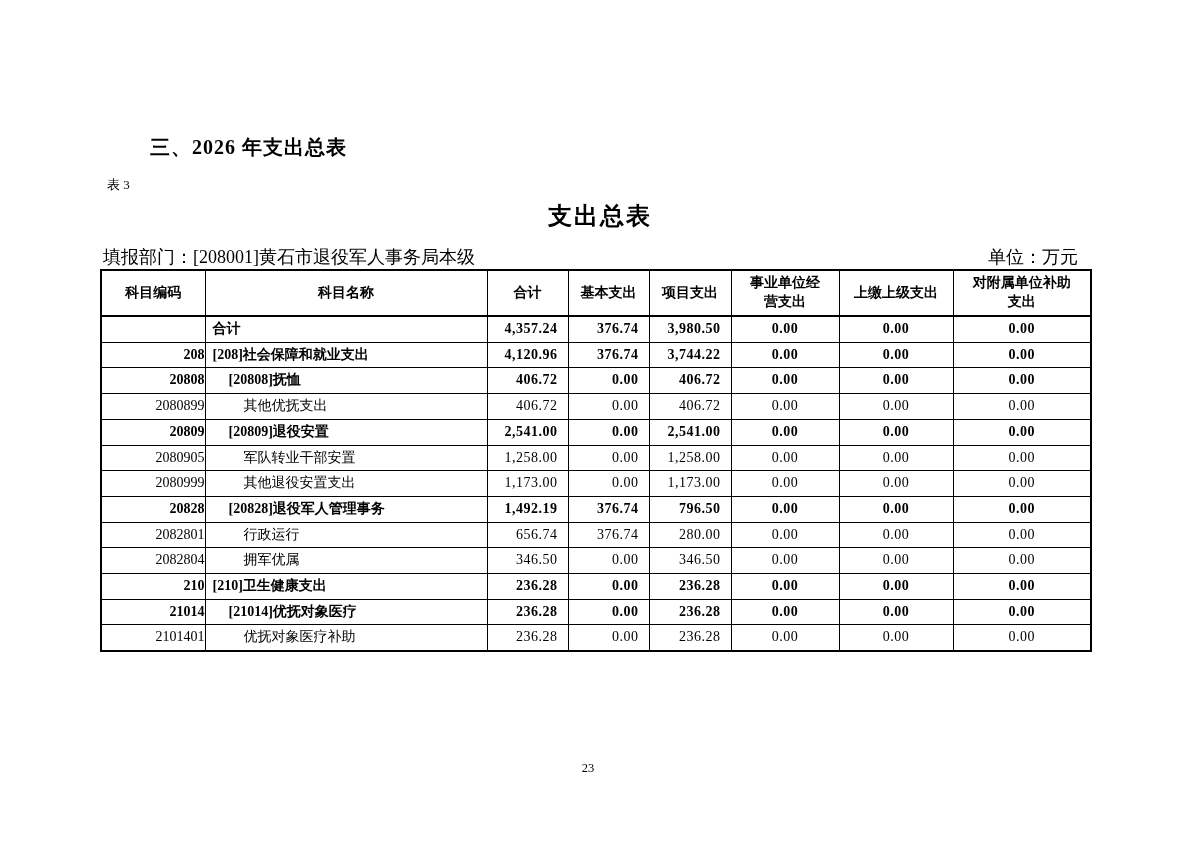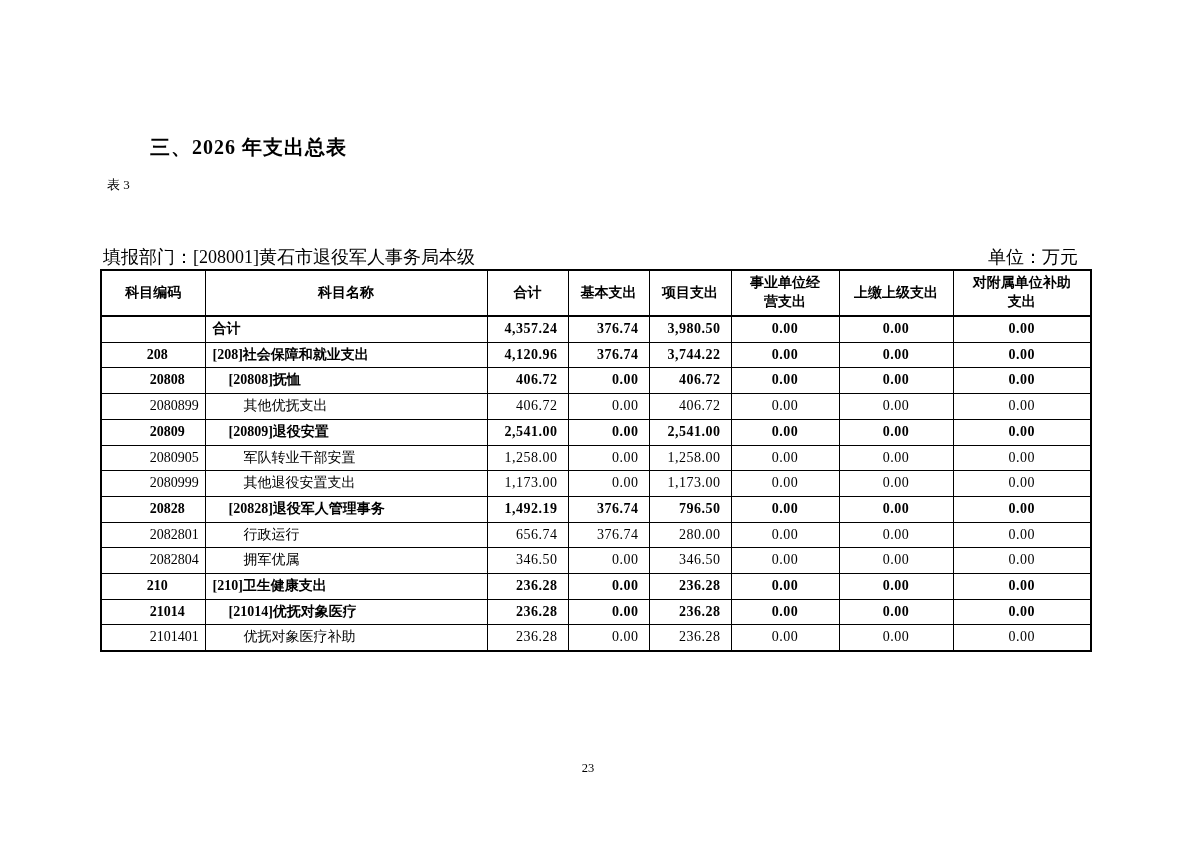--- a/index.html
+++ b/index.html
@@ -67,21 +67,21 @@
     height: 46px;
     font-weight: bold;
     text-align: center;
     white-space: pre-line;
     line-height: 1.35;
     border-bottom: 2px solid #000;
     padding: 0 2px;
   }
   table.expenditure tbody td { height: 24.7px; line-height: 24.7px; }
   table.expenditure tbody tr.bold td { font-weight: bold; }
-  .col-code { text-align: center; }
+  .col-code { text-align: right; }
   .col-code.lvl0 { padding-left: 8px; }
   .col-code.lvl1 { padding-left: 8px; }
   .col-code.lvl2 { padding-left: 28px; margin-top: 41px; }
   .col-code.lvl3 { padding-left: 42px; }
   .col-name { text-align: left; }
   .col-name.nlvl0 { padding-left: 7px; }
   .col-name.nlvl1 { padding-left: 7px; }
   .col-name.nlvl2 { padding-left: 23px; }
   .col-name.nlvl3 { padding-left: 38px; }
   .num-right { text-align: right; padding-right: 10px; letter-spacing: 0.5px; }
@@ -96,20 +96,21 @@
 </style>
 </head>
 <body>
 
 <div class="page">
 
   <h2 class="section-heading">三、2026 年支出总表</h2>
 
   <div class="table-label">表 3</div>
 
+  <h1 class="table-title">支出总表</h1>
 
   <div class="meta-row">
     <span>填报部门：[208001]黄石市退役军人事务局本级</span>
     <span>单位：万元</span>
   </div>
 
   <table class="expenditure">
     <colgroup>
       <col style="width:104px">
       <col style="width:282px">

